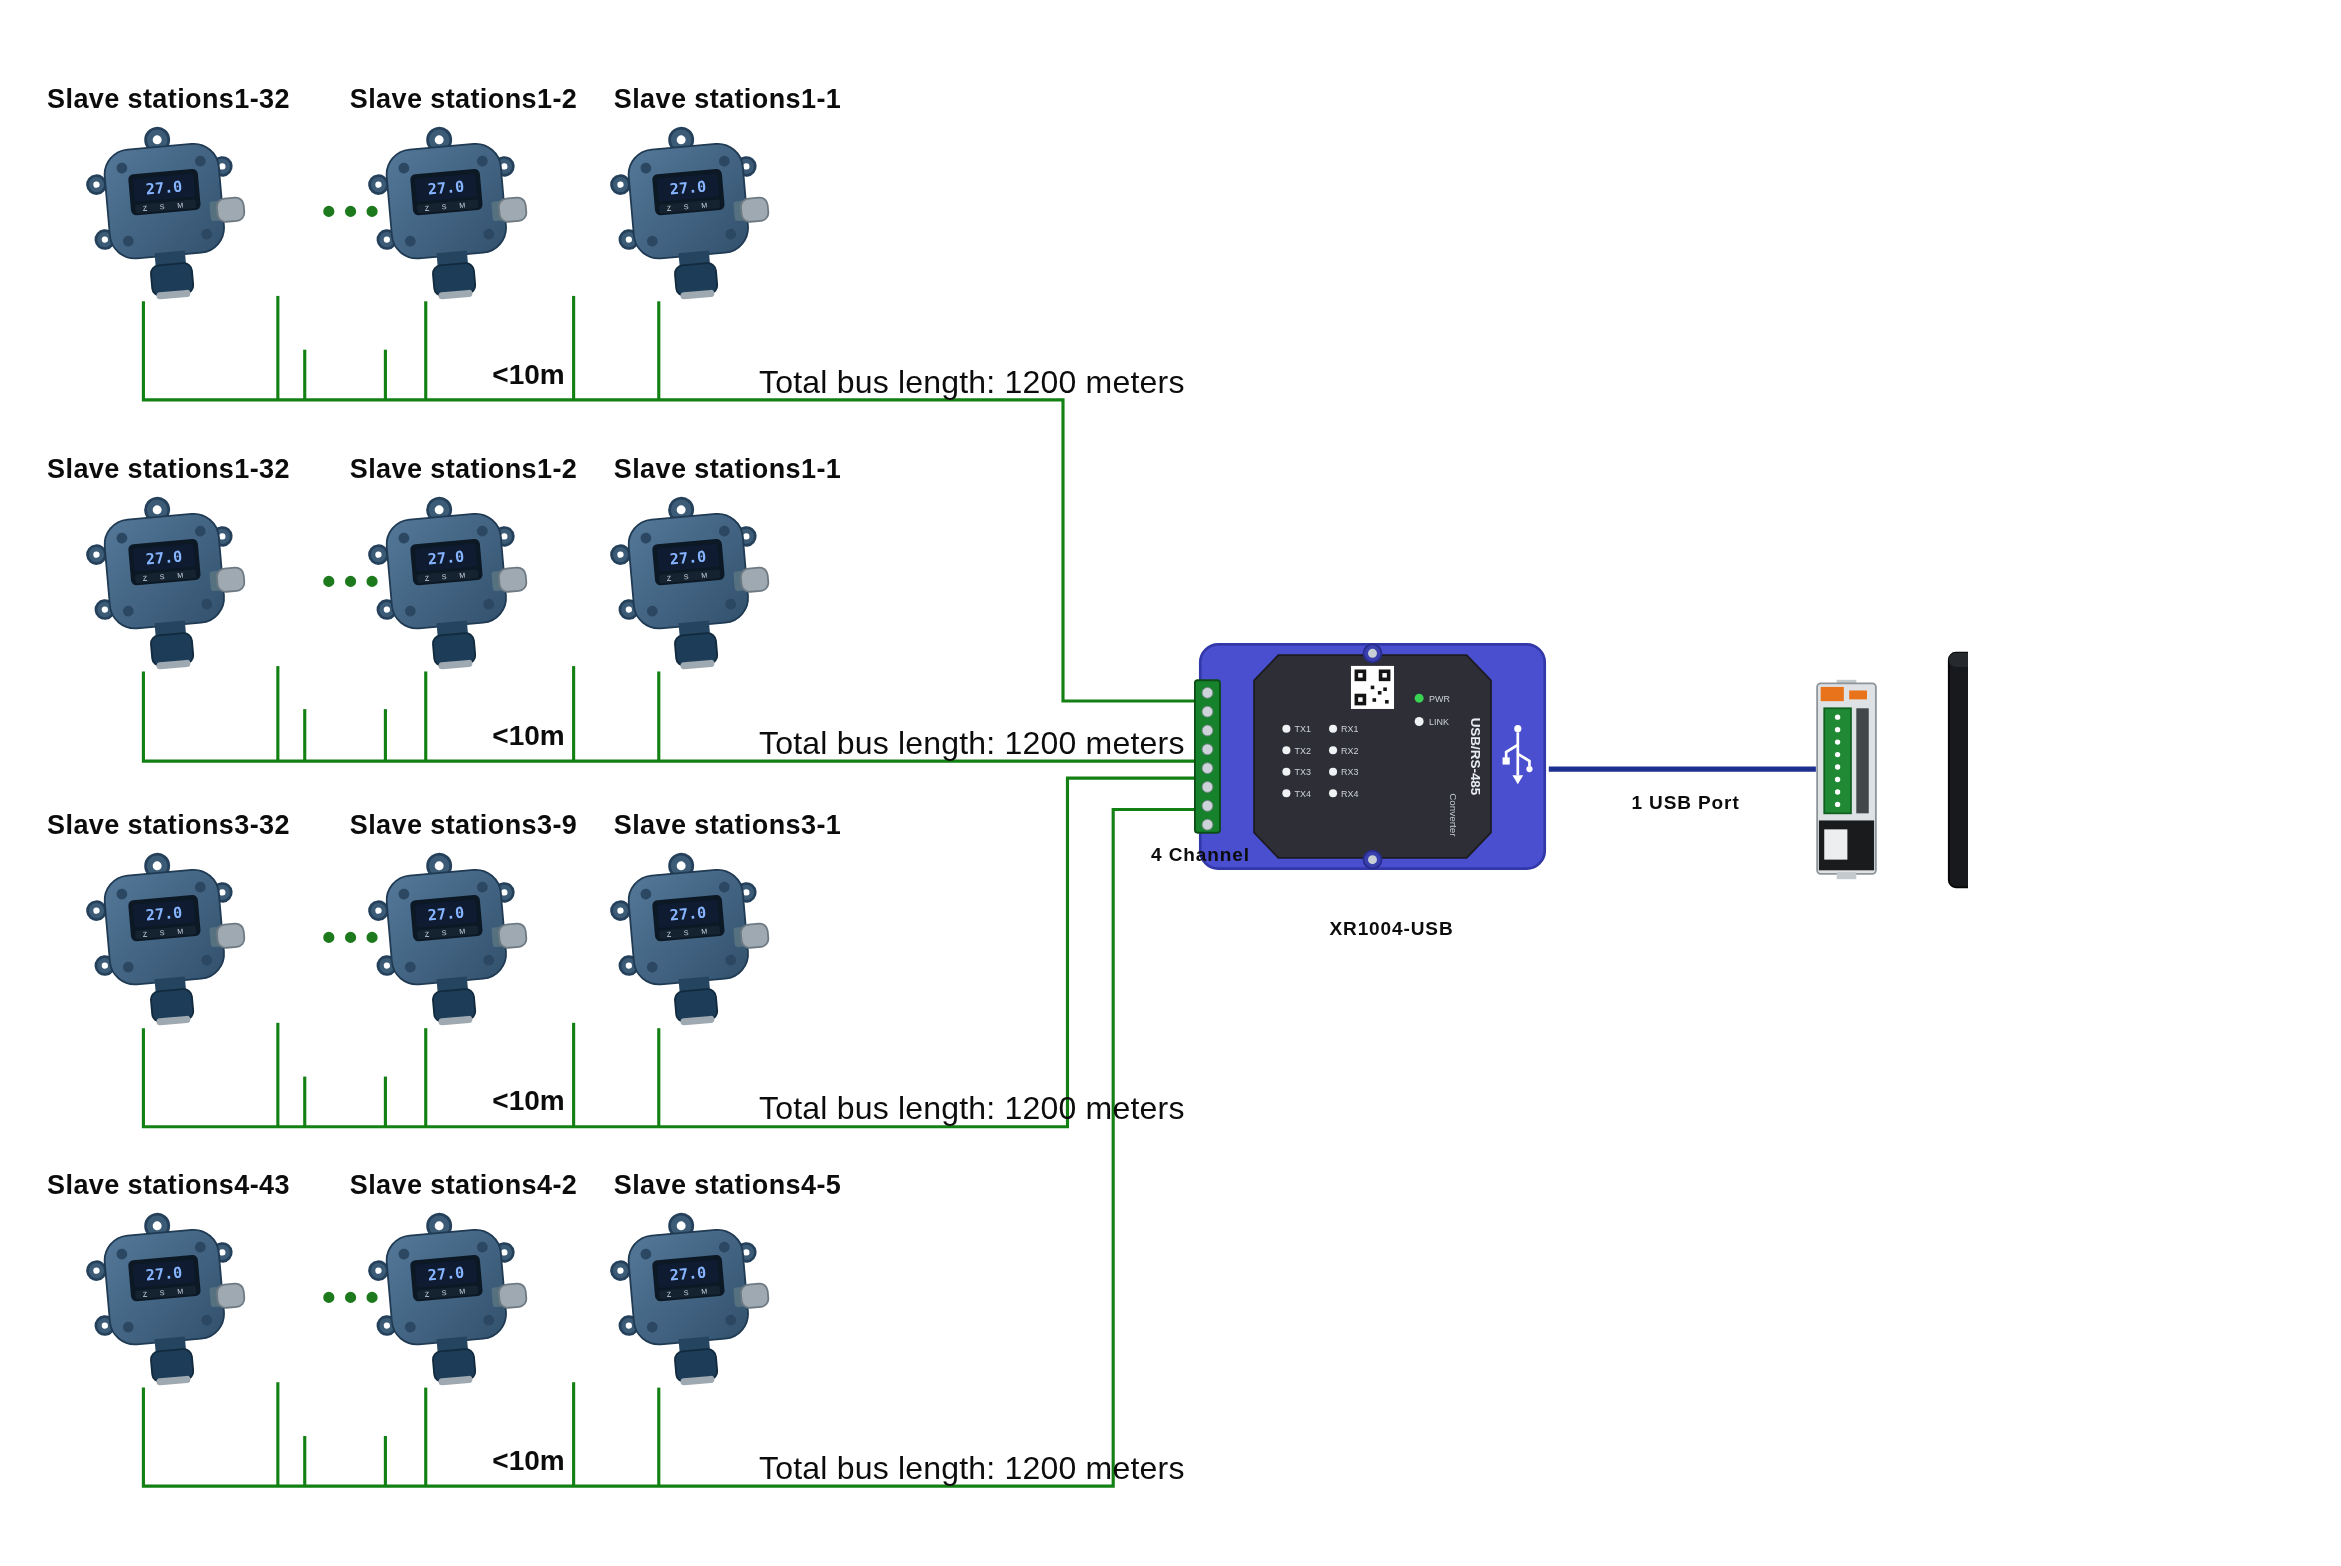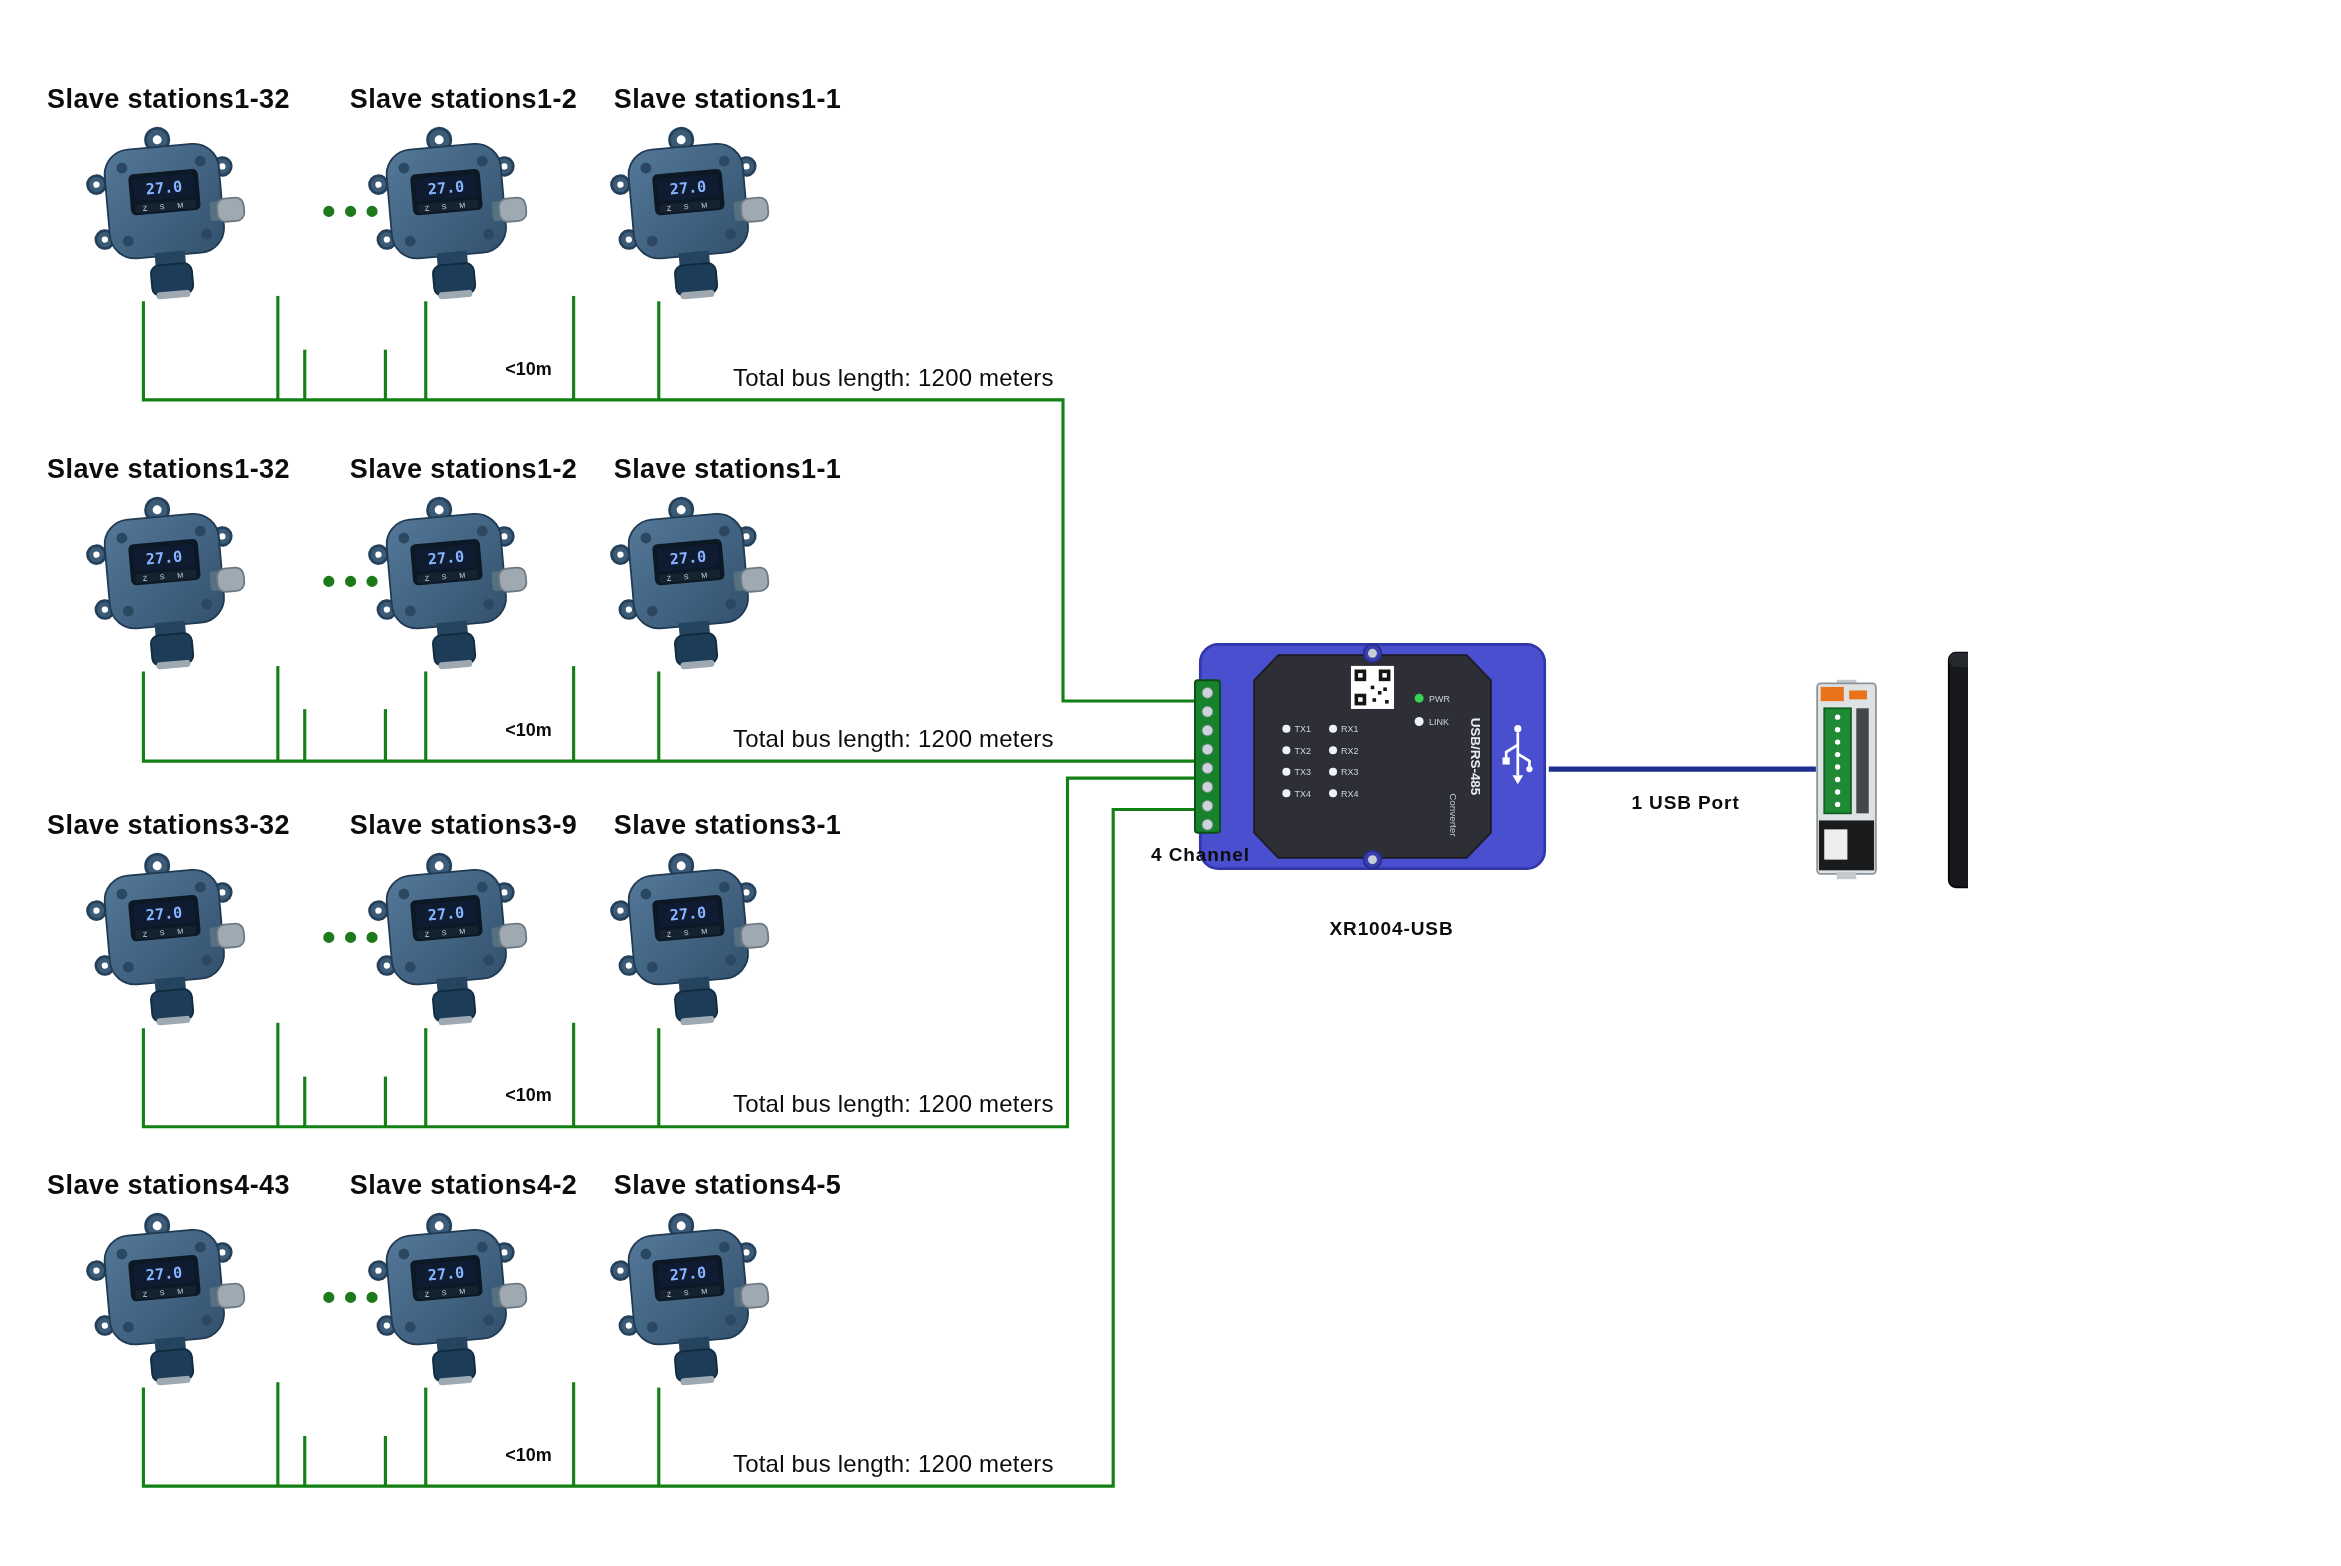--- a/index.html
+++ b/index.html
@@ -5,22 +5,22 @@
   html,body{margin:0;padding:0;background:#fff;}
   .canvas{position:relative;width:1968px;height:1567px;background:#ffffff;overflow:hidden;
           font-family:"Liberation Sans",sans-serif;color:#0c0c0c;}
   .wiring{position:absolute;left:0;top:0;pointer-events:none;}
   .row{position:absolute;left:0;width:1255px;height:341px;}
   .st-label{position:absolute;top:1.8px;width:287px;text-align:center;font-size:27px;
             font-weight:bold;letter-spacing:0.4px;white-space:nowrap;}
   .device{position:absolute;top:43px;width:161px;height:179px;}
   .dots{position:absolute;left:296px;top:100px;width:117px;text-align:center;font-size:39px;
         font-weight:bold;color:#1c7a1c;letter-spacing:8px;line-height:57px;}
-  .dist{position:absolute;left:448px;width:161px;text-align:center;font-size:18px;font-weight:bold;}
-  .buslen{position:absolute;left:733px;width:385px;font-size:24px;font-weight:normal;
+  .dist{position:absolute;left:448px;width:161px;text-align:center;font-size:28px;font-weight:bold;}
+  .buslen{position:absolute;left:759px;width:385px;font-size:32px;font-weight:normal;
           letter-spacing:0.2px;white-space:nowrap;}
   .cap{position:absolute;text-align:center;font-size:19px;font-weight:bold;letter-spacing:0.9px;
        white-space:nowrap;}
   .abs-svg{position:absolute;}
   svg text{font-family:"Liberation Sans",sans-serif;}
   .lcd-text{font-family:"DejaVu Sans Mono",monospace;}
 </style>
 </head>
 <body>
 

